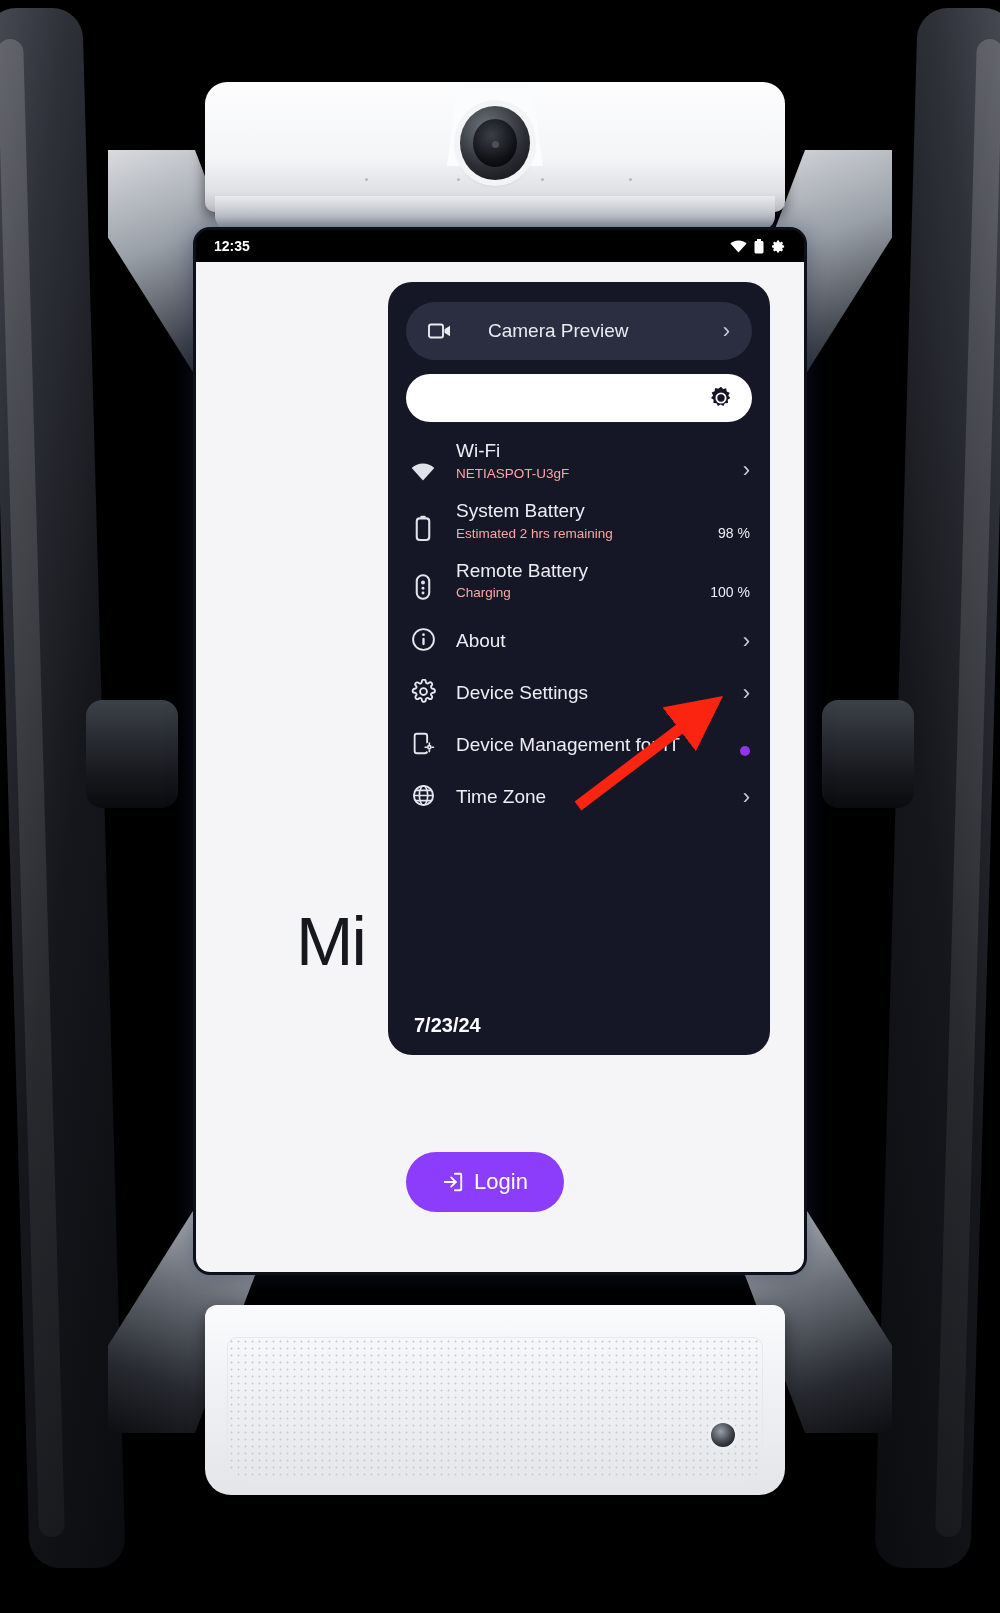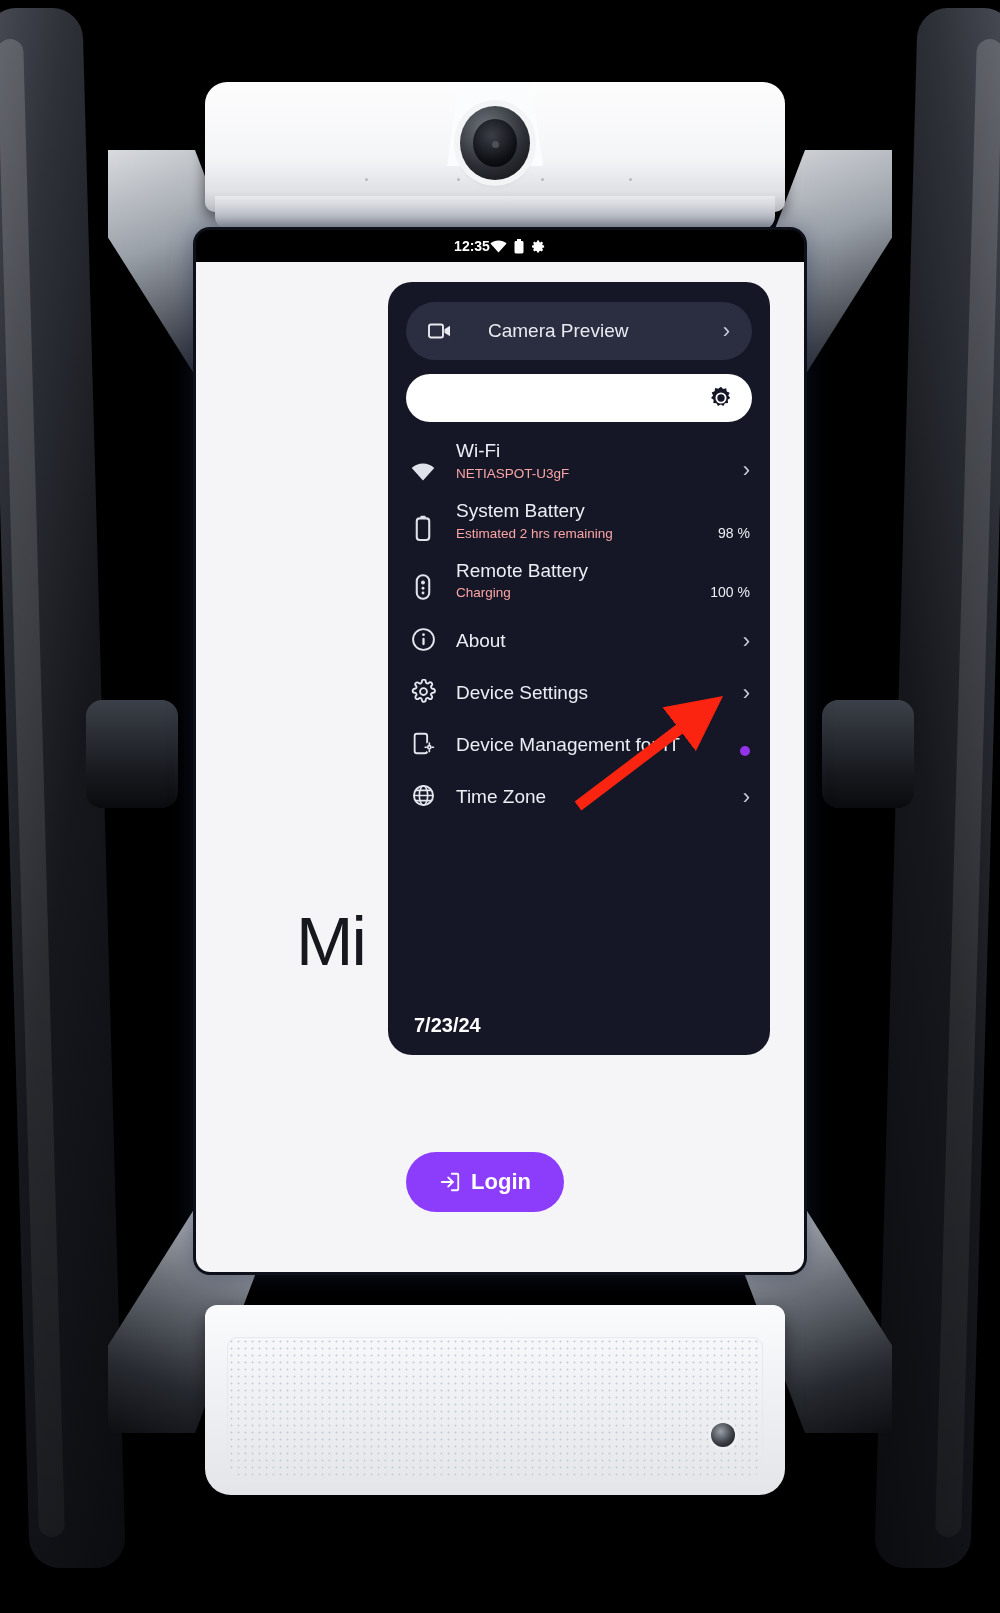--- a/index.html
+++ b/index.html
@@ -99,40 +99,40 @@
 
   
   .tablet {
     position:absolute; left:196px; top:230px; width:608px; height:1042px;
     background:#000; border-radius:14px; overflow:hidden;
     box-shadow: 0 0 0 3px #0d1018, 0 0 26px rgba(30,40,80,.55);
   }
   .statusbar {
     position:absolute; left:0; top:0; width:100%; height:32px;
     background:#000; color:#fff; display:flex; align-items:center;
-    justify-content:center; padding:0 18px;
+    justify-content:space-between; padding:0 18px;
     font-size:14px; font-weight:bold;
   }
   .sb-icons { display:flex; align-items:center; gap:7px; }
   .screen {
     position:absolute; left:0; top:32px; width:100%; height:1010px;
     background:#f5f5f7; overflow:hidden;
   }
   
   .blob { position:absolute; border-radius:50%; }
   .blob.pink   { left:228px; top:245px; width:300px; height:300px; background:#f472f7; }
   .blob.purple { left:248px; top:320px; width:300px; height:300px; background:#8c3cf0; }
   .brand-text {
     position:absolute; left:100px; top:640px;
     font-size:69px; font-weight:normal; color:#17181d; letter-spacing:-2px;
   }
   .login-btn {
     position:absolute; left:210px; top:890px; width:158px; height:60px;
     background:#8b3dfb; border:none; border-radius:30px;
-    color:#fff; font-size:22px; font-weight:bold;
+    color:#fff; font-size:22px; font-weight:normal;
     display:flex; align-items:center; justify-content:center; gap:10px;
     cursor:pointer;
   }
 
   
   .panel {
     position:absolute; left:192px; top:20px; width:382px; height:773px;
     background:#151726; border-radius:24px; overflow:hidden;
   }
   .cam-preview {

